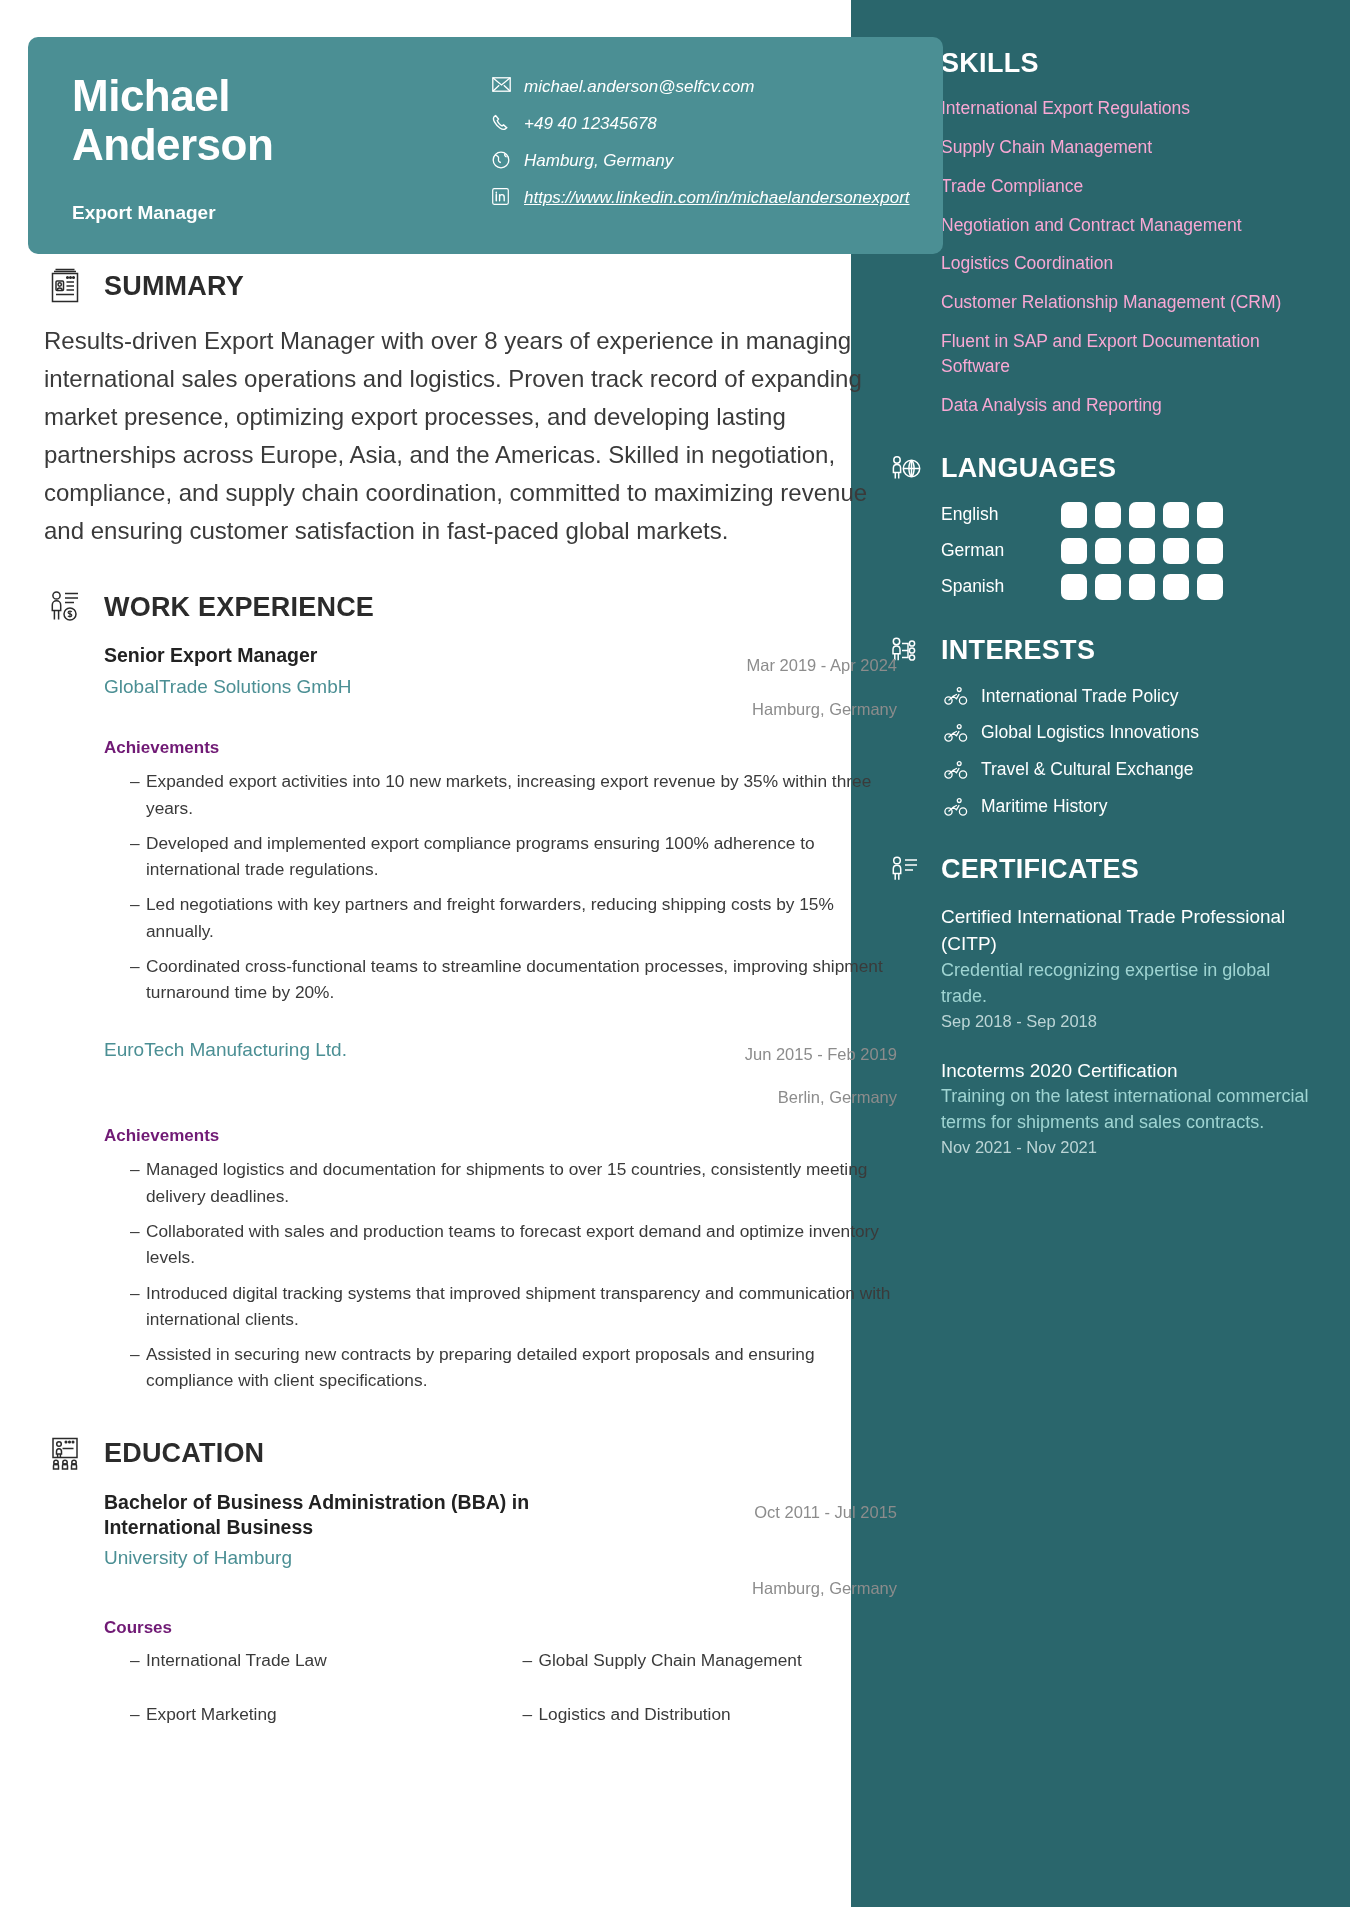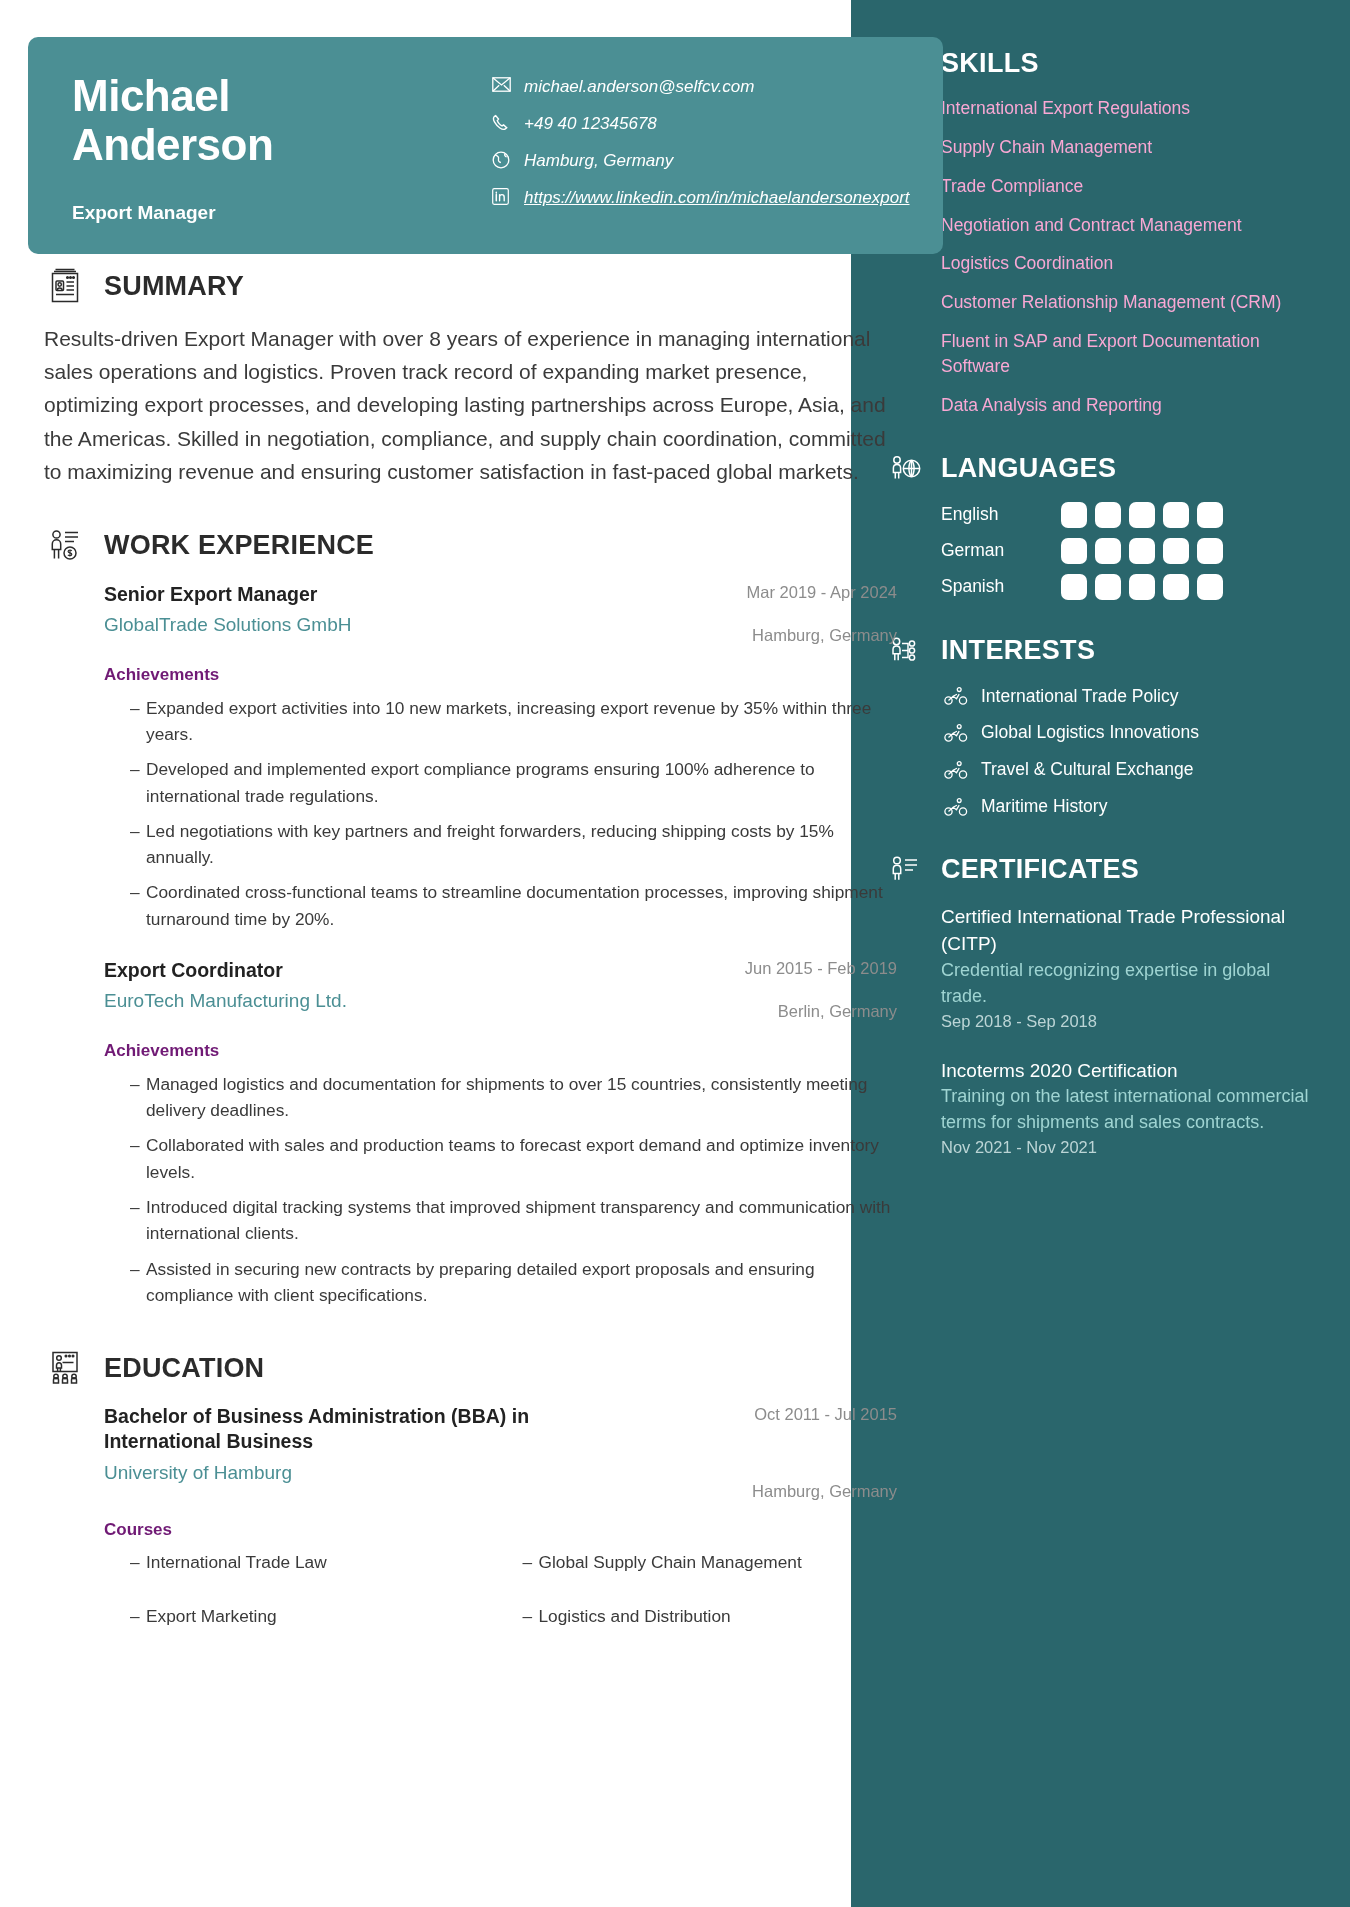--- a/index.html
+++ b/index.html
@@ -98,21 +98,21 @@
   }
   .section-title {
     font-size: 27px;
     font-weight: bold;
     color: #2b2b2b;
     letter-spacing: 0.2px;
   }
   .section-body { padding-left: 60px; }
 
   .summary-text {
-    font-size: 21px;
+    font-size: 24px;
     line-height: 1.58;
     color: #3a3a3a;
     padding-left: 0;
   }
 
   .entry { margin-bottom: 26px; }
   .entry-top { display: flex; justify-content: space-between; align-items: flex-start; }
   .entry-left { flex: 1; padding-right: 20px; }
   .entry-right { text-align: right; width: 240px; min-width: 240px; }
   .entry-title {
@@ -124,20 +124,21 @@
   .entry-org {
     font-size: 19px;
     color: #4b8f94;
     margin-top: 6px;
     line-height: 1.3;
   }
   .entry-date {
     font-size: 16.5px;
     color: #8c8c8c;
     line-height: 1.3;
+    margin-top: 12px;
   }
   .entry-loc {
     font-size: 16.5px;
     color: #8c8c8c;
     margin-top: 22px;
     line-height: 1.3;
   }
   .sub-label {
     font-size: 17px;
     font-weight: bold;
@@ -533,21 +534,20 @@
             <li>Expanded export activities into 10 new markets, increasing export revenue by 35% within three years.</li>
             <li>Developed and implemented export compliance programs ensuring 100% adherence to international trade regulations.</li>
             <li>Led negotiations with key partners and freight forwarders, reducing shipping costs by 15% annually.</li>
             <li>Coordinated cross-functional teams to streamline documentation processes, improving shipment turnaround time by 20%.</li>
           </ul>
         </div>
 
         <div class="entry">
           <div class="entry-top">
             <div class="entry-left">
-              <div class="entry-title">Export Coordinator</div>
               <div class="entry-org">EuroTech Manufacturing Ltd.</div>
             </div>
             <div class="entry-right">
               <div class="entry-date">Jun 2015 - Feb 2019</div>
               <div class="entry-loc">Berlin, Germany</div>
             </div>
           </div>
           <div class="sub-label">Achievements</div>
           <ul class="bullets">
             <li>Managed logistics and documentation for shipments to over 15 countries, consistently meeting delivery deadlines.</li>

